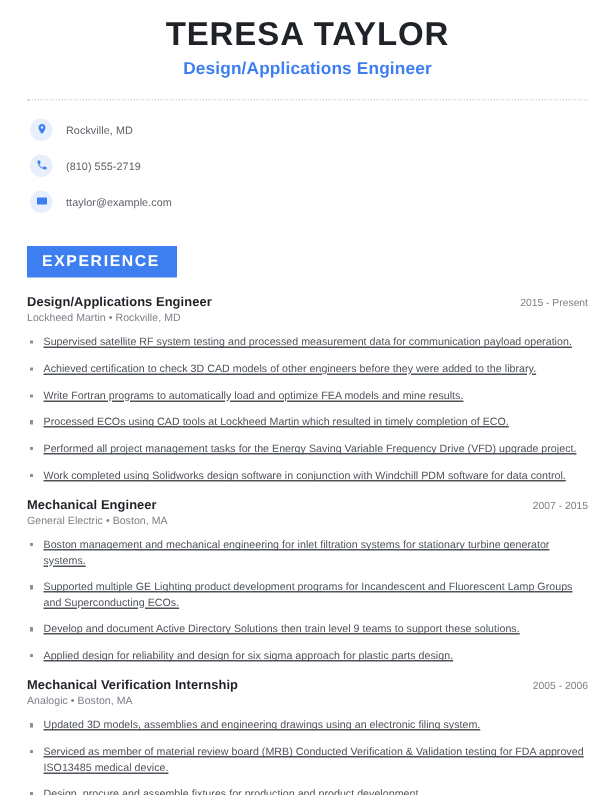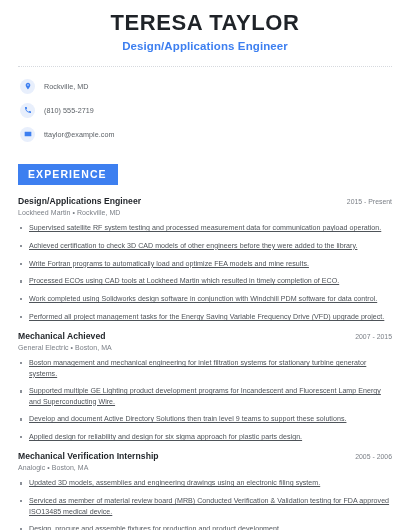--- a/index.html
+++ b/index.html
@@ -188,34 +188,34 @@
         <div class="job-head">
           <span class="job-role">Design/Applications Engineer</span>
           <span class="job-dates">2015 - Present</span>
         </div>
         <div class="job-meta">Lockheed Martin  •  Rockville, MD</div>
         <ul class="bullets">
           <li>Supervised satellite RF system testing and processed measurement data for communication payload operation.</li>
           <li>Achieved certification to check 3D CAD models of other engineers before they were added to the library.</li>
           <li>Write Fortran programs to automatically load and optimize FEA models and mine results.</li>
           <li>Processed ECOs using CAD tools at Lockheed Martin which resulted in timely completion of ECO.</li>
+          <li>Performed all project management tasks for the Energy Saving Variable Frequency Drive (VFD) upgrade project.</li>
           <li>Work completed using Solidworks design software in conjunction with Windchill PDM software for data control.</li>
-          <li>Performed all project management tasks for the Energy Saving Variable Frequency Drive (VFD) upgrade project.</li>
         </ul>
       </div>
 
       <div class="job">
         <div class="job-head">
-          <span class="job-role">Mechanical Achieved</span>
+          <span class="job-role">Mechanical Engineer</span>
           <span class="job-dates">2007 - 2015</span>
         </div>
         <div class="job-meta">General Electric  •  Boston, MA</div>
         <ul class="bullets">
           <li>Boston management and mechanical engineering for inlet filtration systems for stationary turbine generator systems.</li>
-          <li>Supported multiple GE Lighting product development programs for Incandescent and Fluorescent Lamp Energy and Superconducting Wire.</li>
+          <li>Supported multiple GE Lighting product development programs for Incandescent and Fluorescent Lamp Groups and Superconducting ECOs.</li>
           <li>Develop and document Active Directory Solutions then train level 9 teams to support these solutions.</li>
           <li>Applied design for reliability and design for six sigma approach for plastic parts design.</li>
         </ul>
       </div>
 
       <div class="job">
         <div class="job-head">
           <span class="job-role">Mechanical Verification Internship</span>
           <span class="job-dates">2005 - 2006</span>
         </div>

